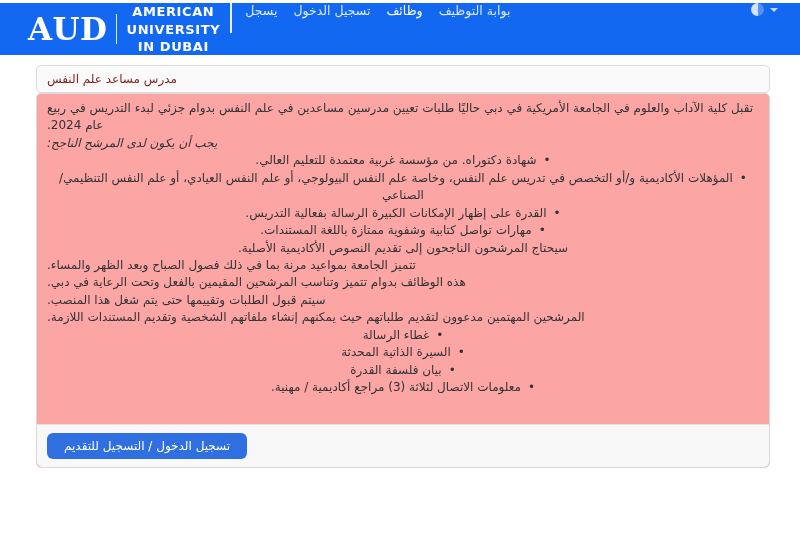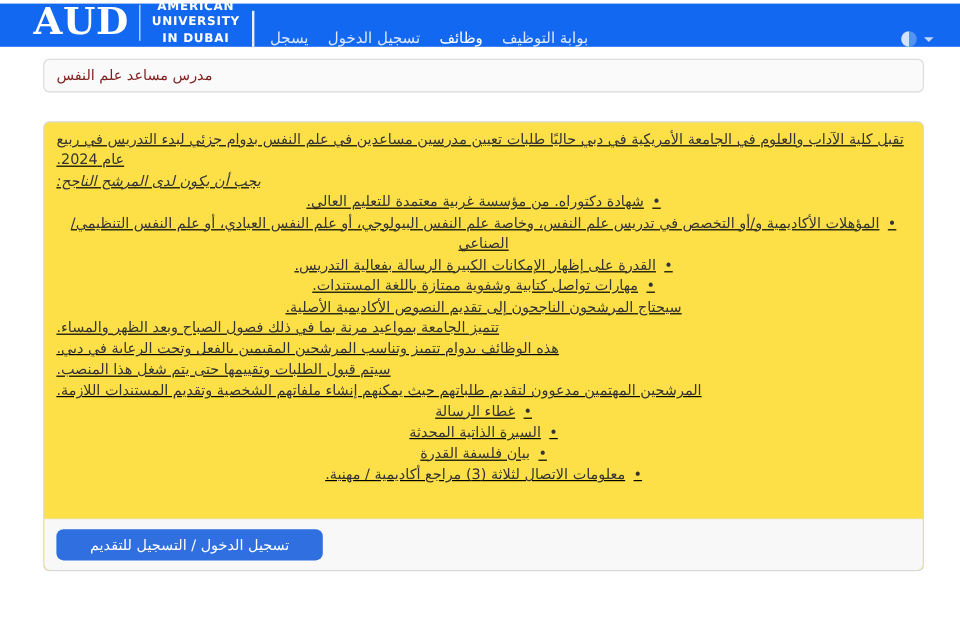--- a/index.html
+++ b/index.html
@@ -6,37 +6,37 @@
   html, body { margin: 0; padding: 0; }
   body {
     width: 800px; height: 535px; overflow: hidden;
     background: #ffffff;
     font-family: "DejaVu Sans", sans-serif;
   }
 
   
   .topbar {
     margin-top: 3px;
-    height: 36px;
+    height: 52px;
     background: #1368f1;
     display: flex;
-    align-items: flex-end;
+    align-items: flex-start;
     padding: 0 22px 0 28px;
     color: #fff;
   }
   .brand { display: flex; align-items: center; cursor: pointer; }
   .brand-acronym {
     font-family: "DejaVu Serif", serif;
     font-size: 31px; font-weight: 700; letter-spacing: 0.5px; line-height: 1;
   }
   .logo-sep {
     width: 1px; height: 30px; background: rgba(255,255,255,.85); margin: 0 9px;
   }
   .brand-name {
-    font-size: 10px; font-weight: 700; letter-spacing: .6px;
+    font-size: 13px; font-weight: 700; letter-spacing: .6px;
     line-height: 1.35; text-align: center; text-transform: uppercase;
   }
   .nav-sep {
     width: 2px; height: 30px; background: rgba(255,255,255,.9); margin: 0 13px 0 10px;
   }
   .topnav {
     display: flex; direction: rtl; align-items: center; gap: 16px;
     font-size: 12.5px;
   }
   .nav-link { color: rgba(255,255,255,.85); text-decoration: none; white-space: nowrap; cursor: pointer; }
@@ -61,24 +61,23 @@
   .title-panel {
     margin-top: 10px;
     border: 1px solid #dcdcdc; border-radius: 5px;
     background: #fafafa;
     padding: 6px 10px;
     font-size: 12px; color: #7f1d1d;
     direction: rtl; text-align: left;
   }
 
   .job-card {
-    margin-top: 24px;
+    margin-top: 0;
     border: 1px solid #d9d9d9; border-radius: 5px;
-    background: #fde047;
-    text-decoration: underline;
+    background: #fca5a5;
   }
   .card-body {
     padding: 6px 10px 27px;
     font-size: 12px; color: #333;
     direction: rtl; text-align: left;
     line-height: 1.45;
   }
   .card-body p { margin: 0; }
   .mt-8  { margin-top: 8px; }
   .mt-14 { margin-top: 14px; }
@@ -97,21 +96,21 @@
     border-top: 1px solid #e3e3e3;
     background: #f8f8f8;
     padding: 8px 10px;
     border-radius: 0 0 5px 5px;
     direction: rtl; text-align: left;
   }
   .apply-btn {
     background: #2f6fe0; color: #fff;
     border: none; border-radius: 6px;
     font-size: 12px; font-family: inherit;
-    padding: 6px 28px;
+    padding: 6px 17px;
     cursor: pointer;
   }
 </style>
 </head>
 <body>
 
 <div class="topbar">
   <div class="brand">
     <span class="brand-acronym">AUD</span>
     <span class="logo-sep"></span>

